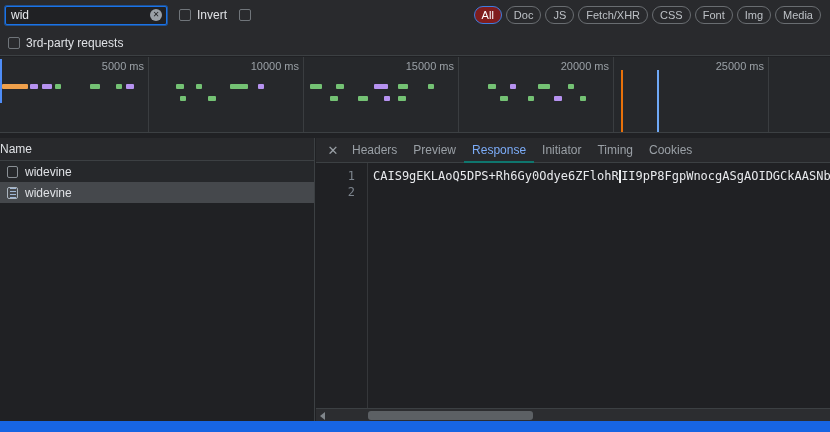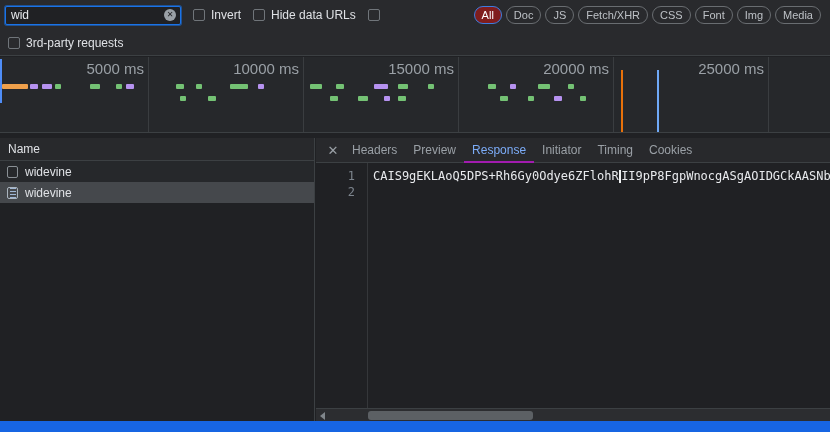--- a/index.html
+++ b/index.html
@@ -9,62 +9,62 @@
     background: #202124; overflow: hidden;
     font-family: "Liberation Sans", sans-serif; font-size: 12px; color: #dfe1e5;
   }
   
   .toolbar { position:absolute; top:0; left:0; right:0; height:56px; background:#292a2d; border-bottom:1px solid #3c4043; }
   .toolbar-row { display:flex; align-items:center; }
   .row1 { height:30px; padding:0 5px; gap:12px; }
   .row2 { height:26px; padding-left:8px; }
   .filter-box { position:relative; flex-shrink:0; }
   .filter-input {
-    width:176px; height:19px; background:#202124; color:#e8eaed;
+    width:162px; height:19px; background:#202124; color:#e8eaed;
     border:1px solid #1a73e8; box-shadow:0 0 0 1px rgba(26,115,232,.55);
     border-radius:2px; font-family:"Liberation Sans",sans-serif; font-size:12px; padding:0 18px 0 5px; outline:none;
   }
   .clear-icon {
     position:absolute; right:5px; top:50%; transform:translateY(-50%);
     width:12px; height:12px; border-radius:50%; background:#9aa0a6; color:#202124;
     font-size:8px; line-height:12px; text-align:center; cursor:pointer;
   }
   .chk { display:inline-flex; align-items:center; gap:6px; color:#dfe1e5; cursor:pointer; white-space:nowrap; }
   .chk .box { width:12px; height:12px; border:1px solid #70757a; border-radius:2px; background:#2a2b2e; flex-shrink:0; }
   .pills { display:flex; align-items:center; gap:4px; margin-left:auto; padding-right:4px; }
   .pill {
     background:transparent; color:#bdc1c6; border:1px solid #696d71; border-radius:10px;
     font-family:"Liberation Sans",sans-serif; font-size:11px; padding:2px 7px; cursor:pointer; white-space:nowrap;
   }
   .pill.active { background:#7f1d1d; border-color:#3d7de2; color:#fff; }
   
   .overview { position:absolute; top:57px; left:0; right:0; height:76px; background:#26282b; border-bottom:1px solid #3c4043; }
   .gridline { position:absolute; top:0; bottom:0; width:1px; background:#3a3d40; }
-  .time-label { position:absolute; top:3px; width:84px; text-align:right; font-size:15px; color:#9aa0a6; }
+  .time-label { position:absolute; top:3px; width:84px; text-align:right; font-size:11px; color:#9aa0a6; }
   .seg { position:absolute; height:5px; border-radius:1px; }
   .vline { position:absolute; top:13px; bottom:0; width:2px; }
   .left-edge { position:absolute; left:0; top:2px; width:2px; height:44px; }
   
   .left-panel { position:absolute; top:138px; left:0; width:315px; bottom:11px; background:#202124; border-right:1px solid #3c4043; }
-  .name-header { height:23px; line-height:23px; padding-left:8px; background:#28292c; border-bottom:1px solid #3c4043; color:#dfe1e5; }
+  .name-header { height:23px; line-height:23px; padding-left:0; background:#28292c; border-bottom:1px solid #3c4043; color:#dfe1e5; }
   .req-row { height:21px; display:flex; align-items:center; gap:7px; padding-left:7px; cursor:pointer; }
   .req-row:nth-child(odd) { background:#26282b; }
   .req-row.selected { background:#45484c; }
   .row-icon { width:11px; height:12px; border:1px solid #8a9095; border-radius:2px; flex-shrink:0; }
   .row-icon.icon-doc {
     border-color:#aab4be;
     background-image: linear-gradient(#9fb6d4 1px, transparent 1px);
     background-size: 70% 3px; background-position: 2px 3px; background-repeat: repeat-y;
   }
   
   .right-panel { position:absolute; top:138px; left:316px; right:0; bottom:11px; background:#202124; }
   .tabs-bar { position:absolute; top:0; left:0; right:0; height:25px; display:flex; align-items:center; background:#28292c; border-bottom:1px solid #3c4043; padding-left:6px; }
   .close-x { width:22px; text-align:center; color:#9aa0a6; font-size:13px; cursor:pointer; flex-shrink:0; }
   .tab { padding:0 8px; height:25px; line-height:25px; color:#9aa0a6; cursor:pointer; white-space:nowrap; }
-  .tab.active { color:#7cacf8; border-bottom:2px solid #a21caf; }
+  .tab.active { color:#7cacf8; border-bottom:2px solid #0f766e; }
   .response-area { position:absolute; top:25px; left:0; right:0; bottom:13px; display:flex; overflow:hidden; }
   .gutter {
     width:52px; flex-shrink:0; text-align:right; padding:5px 12px 0 0;
     color:#7d858e; font-family:"DejaVu Sans Mono",monospace; font-size:12px; line-height:16px;
     border-right:1px solid #35373a;
   }
   .code {
     padding:5px 0 0 5px; font-family:"DejaVu Sans Mono",monospace; font-size:12px; line-height:16px;
     color:#e8eaed; white-space:nowrap; overflow:hidden; flex:1;
   }
@@ -83,24 +83,20 @@
 
   <div class="toolbar">
     <div class="toolbar-row row1">
       <div class="filter-box">
         <input class="filter-input" type="text" value="wid" style="">
         <span class="clear-icon">✕</span>
       </div>
       <label class="chk">
         <span class="box"></span>
         <span>Invert</span>
-      </label>
-      <label class="chk">
-        <span class="box"></span>
-        <span>Hide data URLs</span>
       </label>
       <label class="chk">
         <span class="box"></span>
       </label>
       <div class="pills" id="pills">
           <button class="pill active">All</button>
           <button class="pill">Doc</button>
           <button class="pill">JS</button>
           <button class="pill">Fetch/XHR</button>
           <button class="pill">CSS</button>

